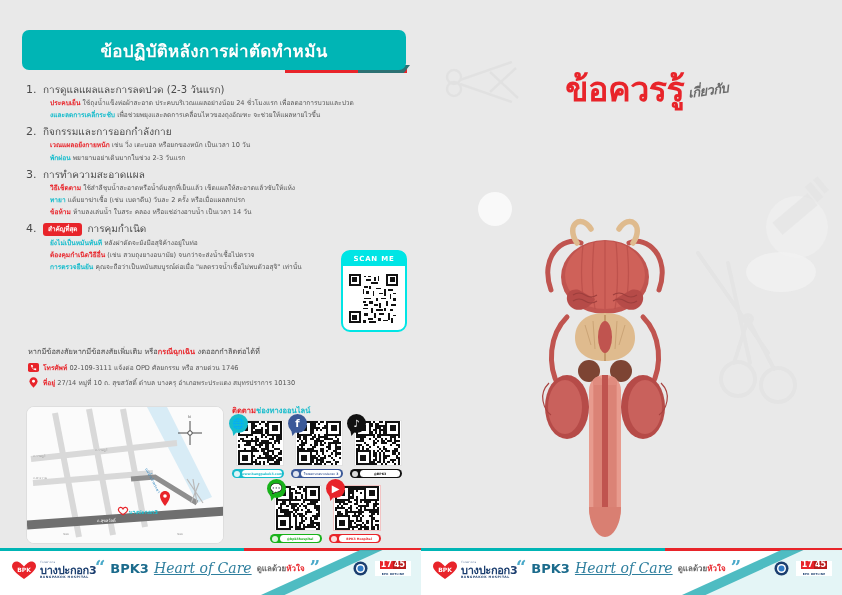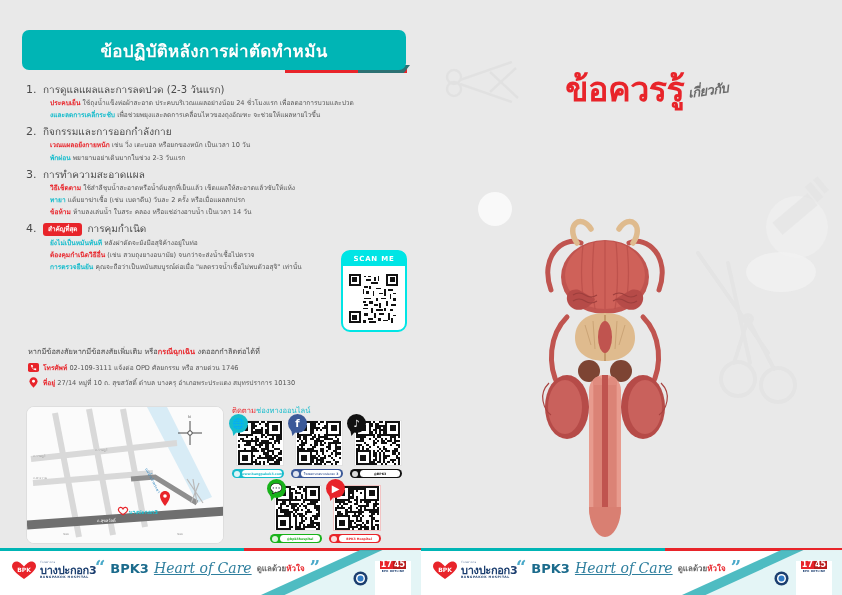--- a/index.html
+++ b/index.html
@@ -92,21 +92,21 @@
   
   .map {
     position: absolute; left: 26px; top: 406px;
     width: 198px; height: 138px;
     background: #fbfbfb; border: 1px solid #dedede; border-radius: 8px;
     overflow: hidden;
   }
 
   
   .online { position: absolute; left: 232px; top: 404px; width: 186px; }
-  .online-title { font-size: 7.6px; font-weight: normal; margin-bottom: 4px; }
+  .online-title { font-size: 7.6px; font-weight: bold; margin-bottom: 4px; }
   .ot-red { color: #e8242a; }
   .ot-cyan { color: #16bccc; }
   .qr-row { display: flex; gap: 7px; align-items: flex-start; }
   .qr-cell { width: 52px; }
   .qr-box {
     position: relative; width: 48px; height: 46px; background: #fff;
     border: 1px solid #e2e2e2; margin-left: 4px;
   }
   .qr-box.pink { border-color: #f3c4c4; }
   .qr-badge {
@@ -188,22 +188,22 @@
     display: flex; align-items: center; gap: 5px;
   }
   .quote { font-size: 18px; color: #4aa9c9; font-weight: bold; line-height: .7; font-family: "DejaVu Serif", serif; }
   .slog-bpk3 { font-size: 13px; font-weight: bold; color: #1b6b8c; }
   .slog-script { font-size: 14px; color: #2f7f9e; font-style: italic; font-family: "DejaVu Serif", serif; text-decoration: underline; }
   .slog-thai { font-size: 8px; color: #666; font-weight: bold; }
   .slog-thai .rd { color: #e8242a; }
   .fh-right-icons { position: absolute; right: 10px; top: 13px; display: flex; align-items: center; gap: 7px; }
   .seal { width: 15px; height: 15px; }
   .hotline {
-    width: 36px; height: 35px; background: #fff;
-    display: flex; flex-direction: column; align-items: center; justify-content: flex-start;
+    width: 36px; height: 15px; background: #fff;
+    display: flex; flex-direction: column; align-items: center; justify-content: space-between;
   }
   .hot-num { display: flex; font-size: 8px; font-weight: bold; line-height: 1; }
   .hot-num .a { background: #e8242a; color: #fff; padding: 0 1px; }
   .hot-num .b { background: #b91c1c; color: #fff; padding: 0 1px; }
   .hot-sub { font-size: 2.7px; color: #1b3e6f; font-weight: bold; letter-spacing: .2px; }
 </style>
 </head>
 <body>
 
 <div class="page">

